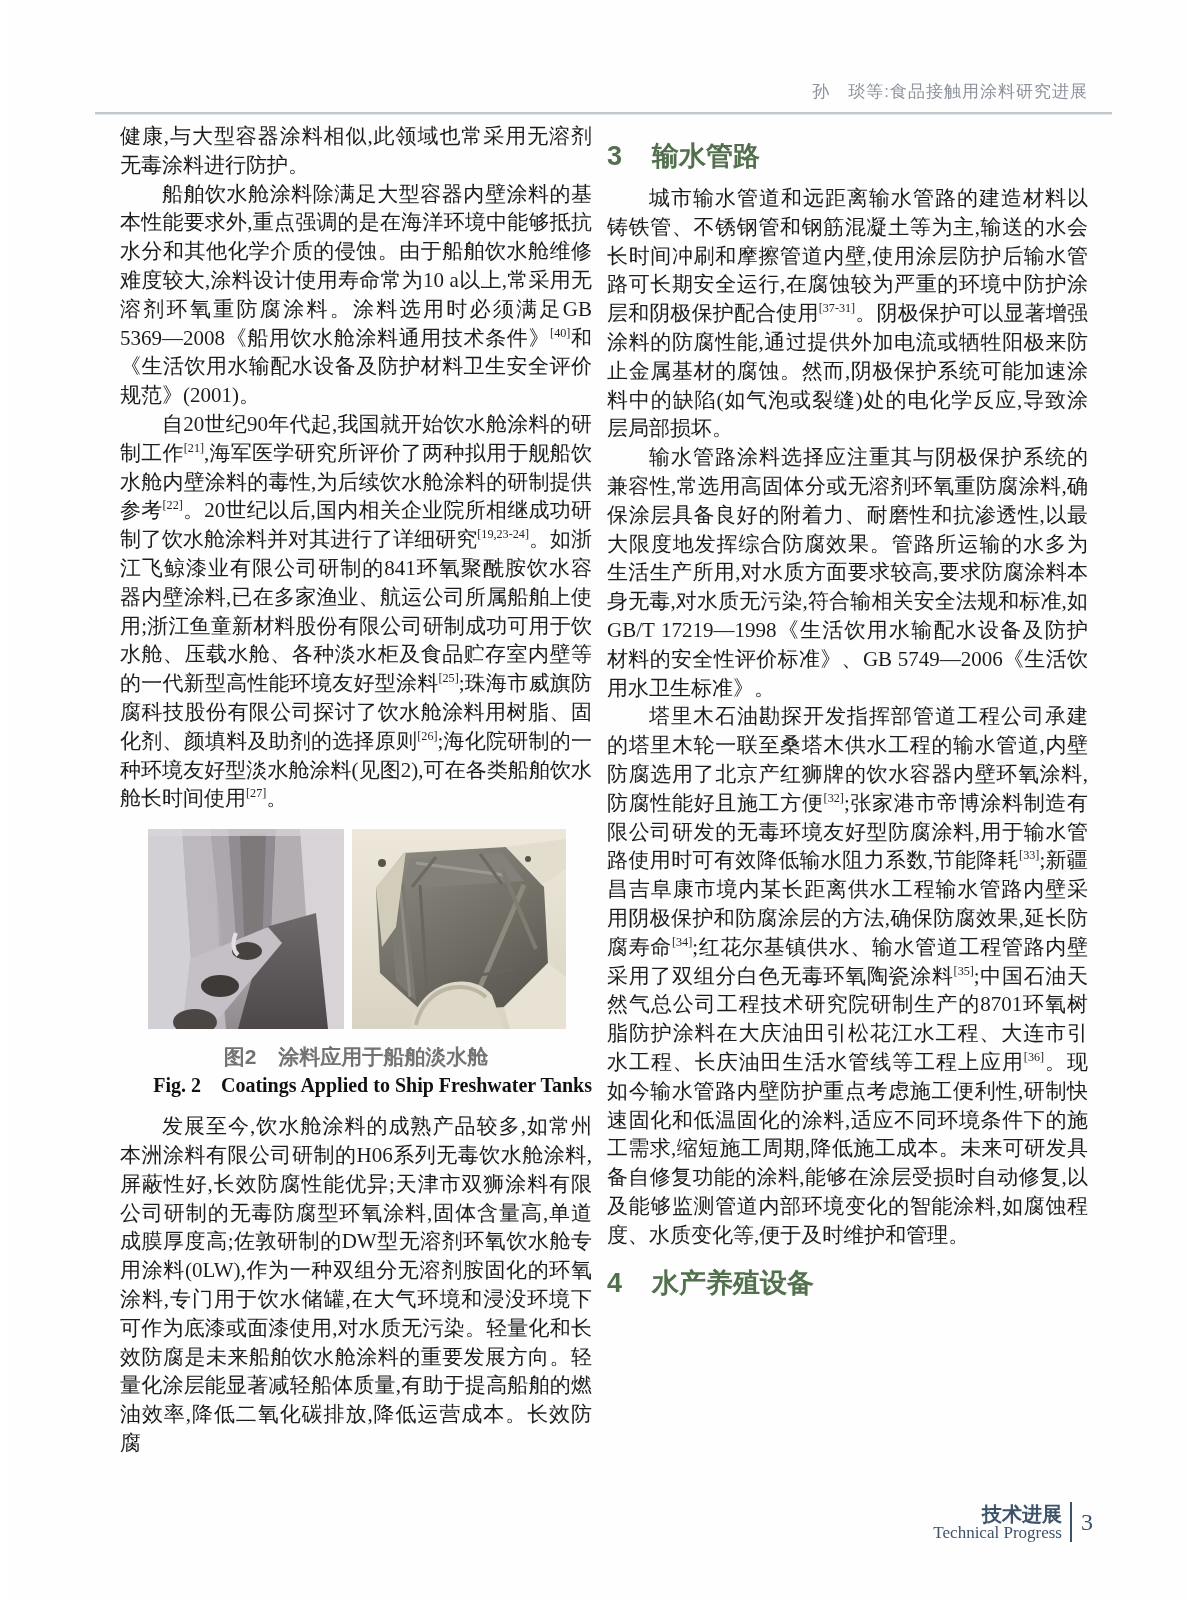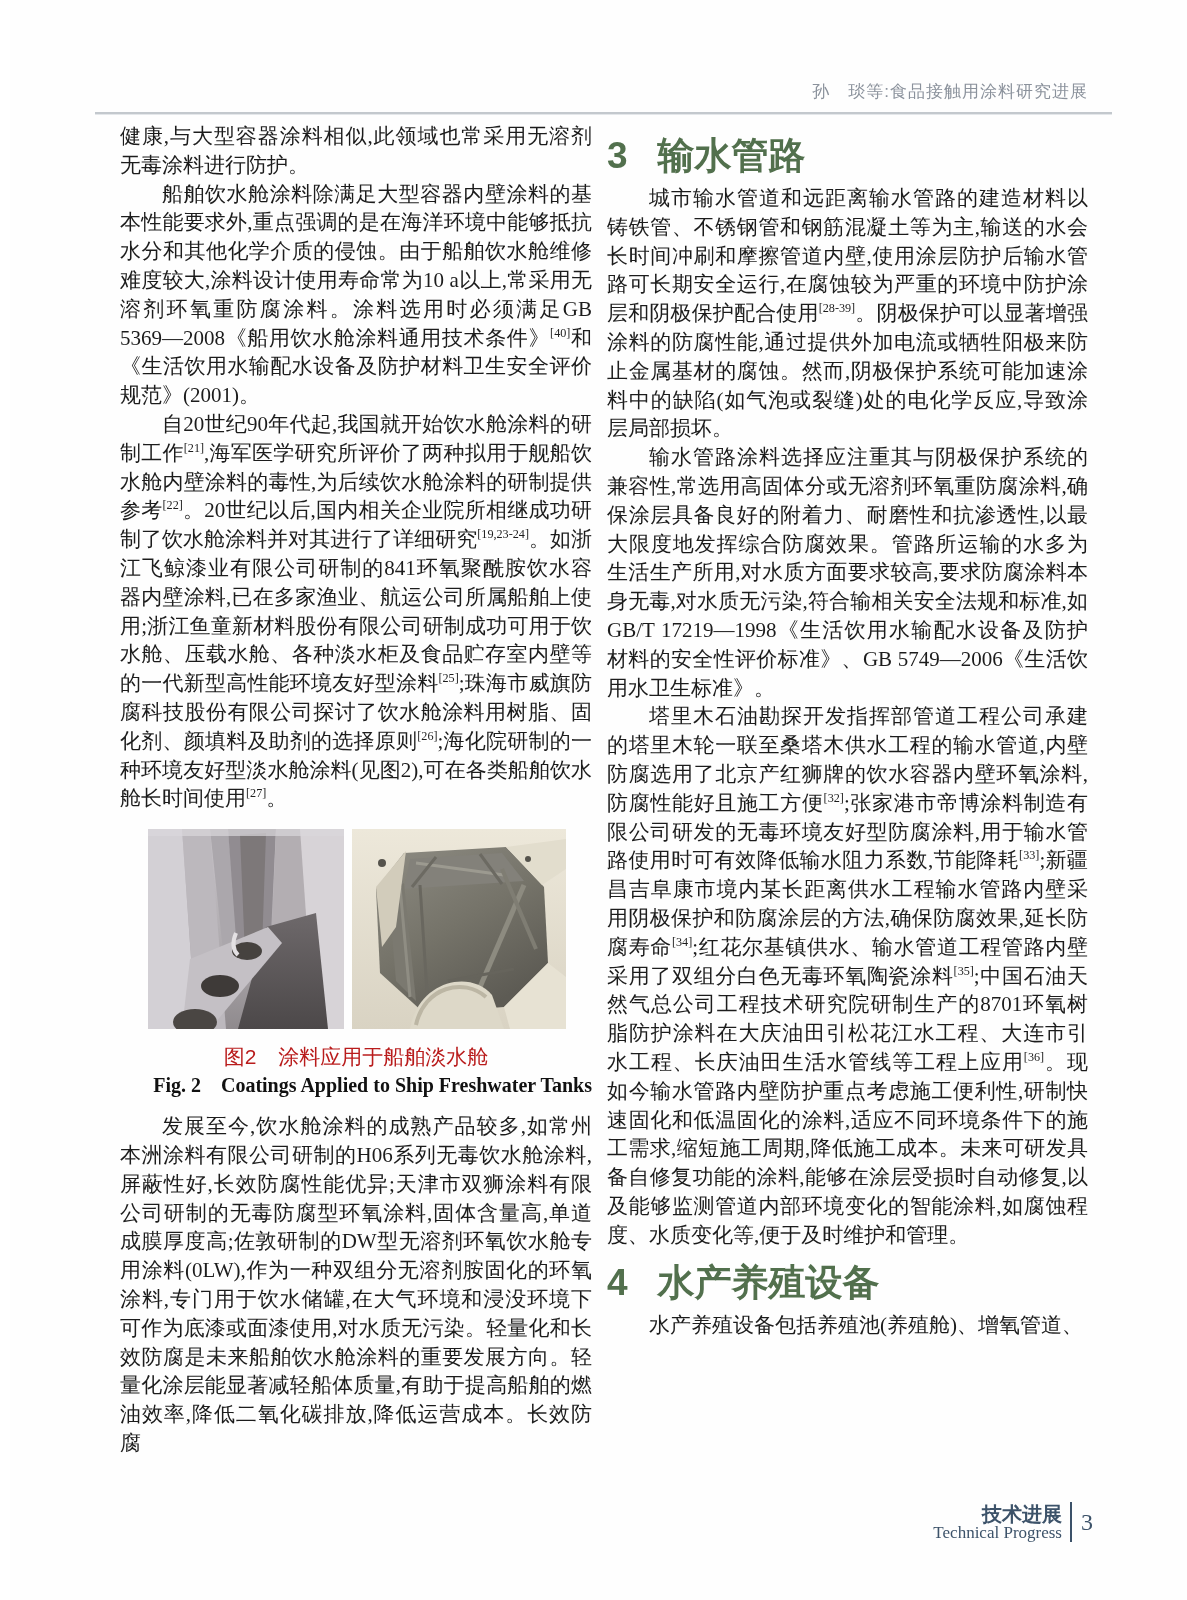--- a/index.html
+++ b/index.html
@@ -31,32 +31,32 @@
   }
   .col-left{left:110px;width:472px;}
   .col-right{left:597px;width:481px;}
   p.body-par{margin:0;text-indent:2em;}
   p.body-par.no-indent{text-indent:0;}
   sup{font-size:0.58em;line-height:0;vertical-align:super;letter-spacing:0;}
   
   .sec-heading{
     margin:16px 0 10px 0;
     font-family:"Liberation Sans","DejaVu Sans",sans-serif;
-    font-weight:bold;font-size:37px;line-height:36px;
+    font-weight:bold;font-size:27px;line-height:36px;
     color:#52704d;text-indent:0;text-align:left;
   }
   .sec-heading .sec-num{margin-right:30px;}
   
   .figure-block{margin:16px 0 14px 0;text-indent:0;}
   .photo-row{display:flex;justify-content:space-between;padding:0 26px 0 28px;}
   .photo{display:block;}
   .fig-caption-cn{
     margin-top:14px;text-align:center;text-indent:0;
     font-family:"Liberation Sans","DejaVu Sans",sans-serif;
-    font-weight:normal;font-size:21px;line-height:27px;color:#b91c1c;
+    font-weight:bold;font-size:21px;line-height:27px;color:#737373;
   }
   .fig-caption-cn .cap-gap{display:inline-block;width:22px;}
   .fig-caption-en{
     margin-top:2px;text-align:right;text-indent:0;
     font-family:"Liberation Serif","DejaVu Serif",serif;
     font-weight:bold;font-size:20px;line-height:26px;color:#111;
   }
   .fig-caption-en .cap-gap{display:inline-block;width:20px;}
   
   .footer{
@@ -166,28 +166,27 @@
     </div>
 
     <p class="body-par">发展至今,饮水舱涂料的成熟产品较多,如常州本洲涂料有限公司研制的H06系列无毒饮水舱涂料,屏蔽性好,长效防腐性能优异;天津市双狮涂料有限公司研制的无毒防腐型环氧涂料,固体含量高,单道成膜厚度高;佐敦研制的DW型无溶剂环氧饮水舱专用涂料(0LW),作为一种双组分无溶剂胺固化的环氧涂料,专门用于饮水储罐,在大气环境和浸没环境下可作为底漆或面漆使用,对水质无污染。轻量化和长效防腐是未来船舶饮水舱涂料的重要发展方向。轻量化涂层能显著减轻船体质量,有助于提高船舶的燃油效率,降低二氧化碳排放,降低运营成本。长效防腐</p>
   </div>
 
   <div class="col col-right">
 
     <h2 class="sec-heading">
       <span class="sec-num">3</span><span>输水管路</span>
     </h2>
-    <p class="body-par">城市输水管道和远距离输水管路的建造材料以铸铁管、不锈钢管和钢筋混凝土等为主,输送的水会长时间冲刷和摩擦管道内壁,使用涂层防护后输水管路可长期安全运行,在腐蚀较为严重的环境中防护涂层和阴极保护配合使用<sup>[28-39]</sup>。阴极保护可以显著增强涂料的防腐性能,通过提供外加电流或牺牲阳极来防止金属基材的腐蚀。然而,阴极保护系统可能加速涂料中的缺陷(如气泡或裂缝)处的电化学反应,导致涂层局部损坏。</p>
+    <p class="body-par">城市输水管道和远距离输水管路的建造材料以铸铁管、不锈钢管和钢筋混凝土等为主,输送的水会长时间冲刷和摩擦管道内壁,使用涂层防护后输水管路可长期安全运行,在腐蚀较为严重的环境中防护涂层和阴极保护配合使用<sup>[37-31]</sup>。阴极保护可以显著增强涂料的防腐性能,通过提供外加电流或牺牲阳极来防止金属基材的腐蚀。然而,阴极保护系统可能加速涂料中的缺陷(如气泡或裂缝)处的电化学反应,导致涂层局部损坏。</p>
     <p class="body-par">输水管路涂料选择应注重其与阴极保护系统的兼容性,常选用高固体分或无溶剂环氧重防腐涂料,确保涂层具备良好的附着力、耐磨性和抗渗透性,以最大限度地发挥综合防腐效果。管路所运输的水多为生活生产所用,对水质方面要求较高,要求防腐涂料本身无毒,对水质无污染,符合输相关安全法规和标准,如GB/T 17219—1998《生活饮用水输配水设备及防护材料的安全性评价标准》、GB 5749—2006《生活饮用水卫生标准》。</p>
     <p class="body-par">塔里木石油勘探开发指挥部管道工程公司承建的塔里木轮一联至桑塔木供水工程的输水管道,内壁防腐选用了北京产红狮牌的饮水容器内壁环氧涂料,防腐性能好且施工方便<sup>[32]</sup>;张家港市帝博涂料制造有限公司研发的无毒环境友好型防腐涂料,用于输水管路使用时可有效降低输水阻力系数,节能降耗<sup>[33]</sup>;新疆昌吉阜康市境内某长距离供水工程输水管路内壁采用阴极保护和防腐涂层的方法,确保防腐效果,延长防腐寿命<sup>[34]</sup>;红花尔基镇供水、输水管道工程管路内壁采用了双组分白色无毒环氧陶瓷涂料<sup>[35]</sup>;中国石油天然气总公司工程技术研究院研制生产的8701环氧树脂防护涂料在大庆油田引松花江水工程、大连市引水工程、长庆油田生活水管线等工程上应用<sup>[36]</sup>。现如今输水管路内壁防护重点考虑施工便利性,研制快速固化和低温固化的涂料,适应不同环境条件下的施工需求,缩短施工周期,降低施工成本。未来可研发具备自修复功能的涂料,能够在涂层受损时自动修复,以及能够监测管道内部环境变化的智能涂料,如腐蚀程度、水质变化等,便于及时维护和管理。</p>
 
     <h2 class="sec-heading">
       <span class="sec-num">4</span><span>水产养殖设备</span>
     </h2>
-    <p class="body-par">水产养殖设备包括养殖池(养殖舱)、增氧管道、</p>
   </div>
 
   <div class="footer">
     <div class="footer-labels">
       <div class="footer-cn">技术进展</div>
       <div class="footer-en">Technical Progress</div>
     </div>
     <div class="footer-bar"></div>
     <div class="footer-page">3</div>
   </div>

